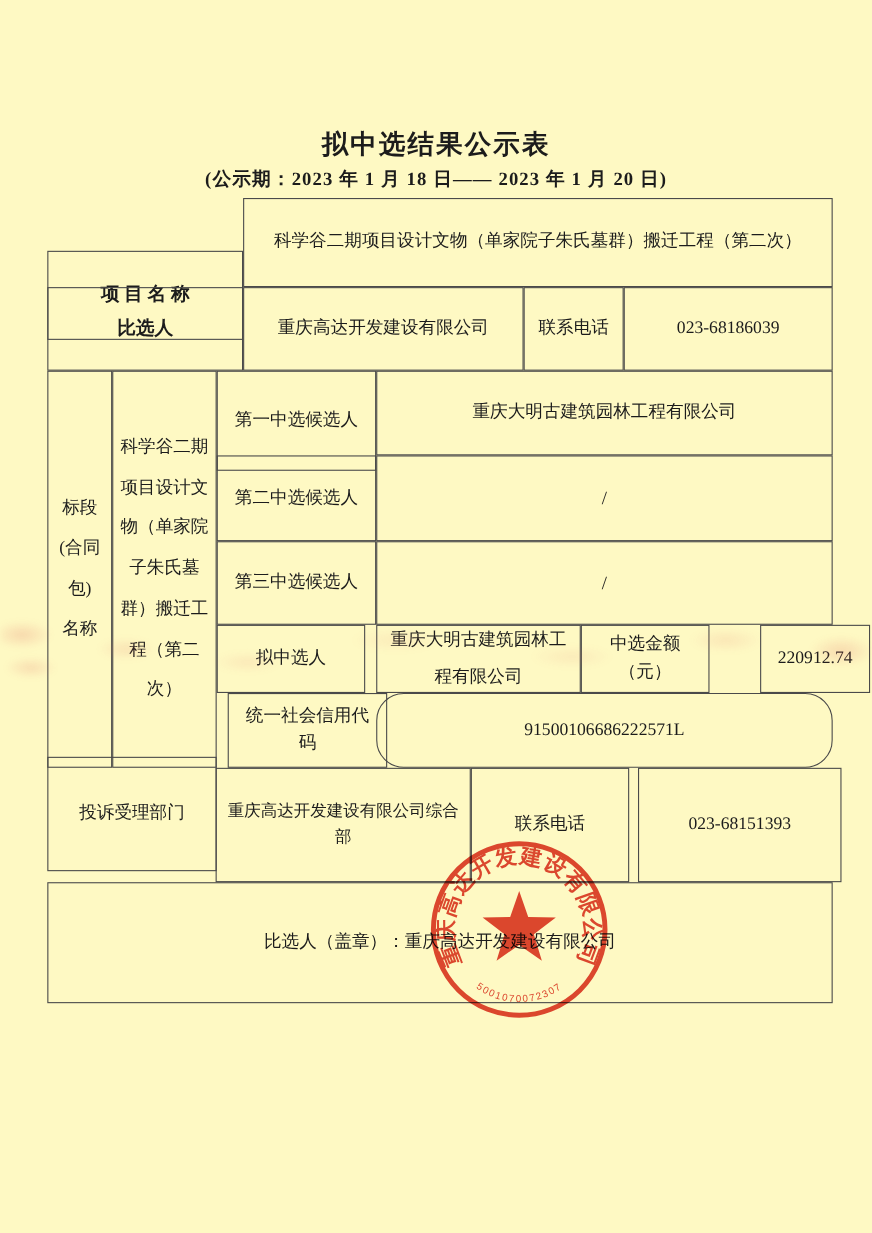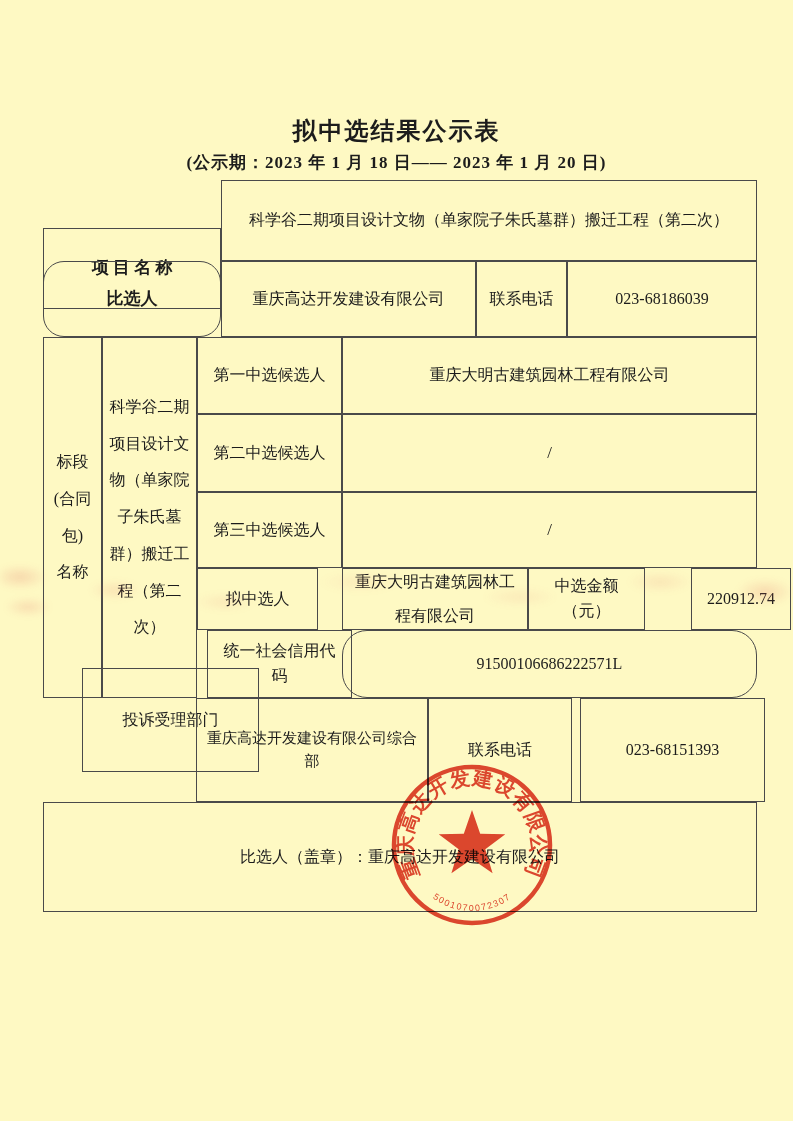--- a/index.html
+++ b/index.html
@@ -50,49 +50,49 @@
 <div class="page">
 
   <div class="doc-title">拟中选结果公示表</div>
   <div class="doc-subtitle">(公示期：2023 年 1 月 18 日——  2023 年 1 月 20 日)</div>
 
   <div class="watermark"></div>
 
   <div class="cell bold" style="left:43px;top:180px;width:178px;height:81px;font-size:17px;margin-top:48px;">项 目 名 称</div>
   <div class="cell" style="left:221px;top:180px;width:536px;height:81px;">科学谷二期项目设计文物（单家院子朱氏墓群）搬迁工程（第二次）</div>
 
-  <div class="cell bold" style="left:43px;top:261px;width:178px;height:76px;font-size:17px;border-radius:21px;">比选人</div>
+  <div class="cell bold" style="left:43px;top:261px;width:178px;height:76px;font-size:17px;">比选人</div>
   <div class="cell" style="left:221px;top:261px;width:255px;height:76px;">重庆高达开发建设有限公司</div>
   <div class="cell" style="left:476px;top:261px;width:91px;height:76px;">联系电话</div>
   <div class="cell" style="left:567px;top:261px;width:190px;height:76px;">023-68186039</div>
 
   <div class="cell prelines" style="left:43px;top:337px;width:59px;height:361px;padding:4px 2px;">标段
 (合同
 包)
 名称</div>
   <div class="cell wraptight" style="left:102px;top:337px;width:95px;height:361px;padding:4px 5px;">科学谷二期项目设计文物（单家院子朱氏墓群）搬迁工程（第二次）</div>
 
-  <div class="cell" style="left:197px;top:337px;width:145px;height:77px;">第一中选候选人</div>
+  <div class="cell" style="left:197px;top:337px;width:145px;height:91px;">第一中选候选人</div>
   <div class="cell" style="left:342px;top:337px;width:415px;height:77px;">重庆大明古建筑园林工程有限公司</div>
 
   <div class="cell" style="left:197px;top:414px;width:145px;height:78px;">第二中选候选人</div>
   <div class="cell slash" style="left:342px;top:414px;width:415px;height:78px;">/</div>
 
   <div class="cell" style="left:197px;top:492px;width:145px;height:76px;">第三中选候选人</div>
   <div class="cell slash" style="left:342px;top:492px;width:415px;height:76px;">/</div>
 
-  <div class="cell" style="left:197px;top:568px;width:121px;height:62px;">拟中选人</div>
+  <div class="cell" style="left:197px;top:568px;width:135px;height:62px;">拟中选人</div>
   <div class="cell" style="left:342px;top:568px;width:186px;height:62px;line-height:2.1;">重庆大明古建筑园林工程有限公司</div>
   <div class="cell" style="left:528px;top:568px;width:117px;height:62px;">中选金额（元）</div>
   <div class="cell" style="left:657px;top:568px;width:100px;height:62px;margin-left:34px;">220912.74</div>
 
   <div class="cell" style="left:207px;top:630px;width:145px;height:68px;">统一社会信用代码</div>
   <div class="cell" style="left:342px;top:630px;width:415px;height:68px;border-radius:25px;">91500106686222571L</div>
 
-  <div class="cell" style="left:43px;top:668px;width:177px;height:104px;margin-left:39px;">投诉受理部门</div>
+  <div class="cell" style="left:43px;top:688px;width:154px;height:104px;">投诉受理部门</div>
   <div class="cell" style="left:196px;top:698px;width:232px;height:104px;font-size:15px;">重庆高达开发建设有限公司综合部</div>
   <div class="cell" style="left:428px;top:698px;width:144px;height:104px;">联系电话</div>
   <div class="cell" style="left:580px;top:698px;width:185px;height:104px;">023-68151393</div>
 
   <div class="cell" style="left:43px;top:802px;width:714px;height:110px;">比选人（盖章）：重庆高达开发建设有限公司</div>
 
   <svg class="stamp" viewBox="-90 -90 180 180" xmlns="http://www.w3.org/2000/svg">
     <defs>
       <path id="sealArcTop" d="M -51.96 30 A 60 60 0 1 1 51.96 30" fill="none"></path>
       <path id="sealArcBottom" d="M -62.02 22.57 A 66 66 0 0 0 62.02 22.57" fill="none"></path>

